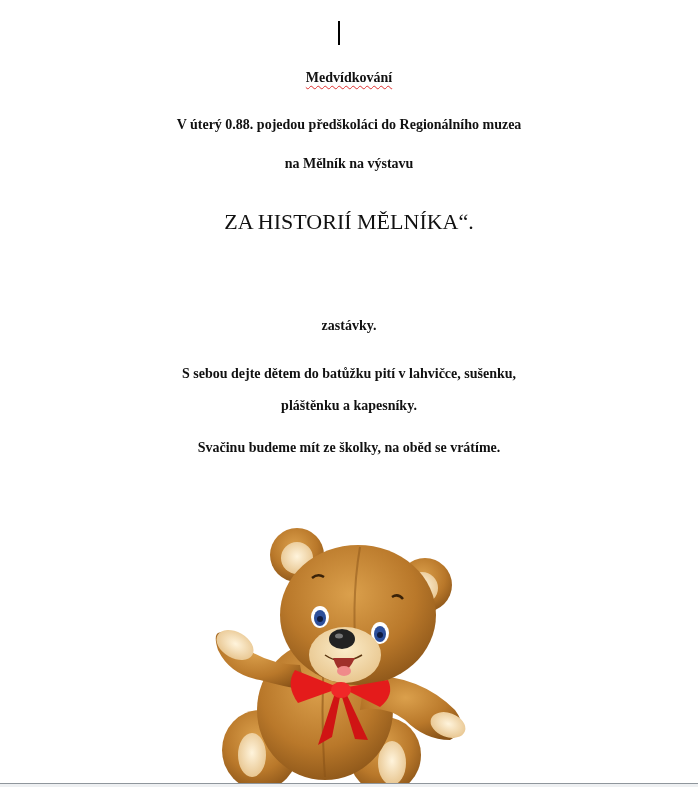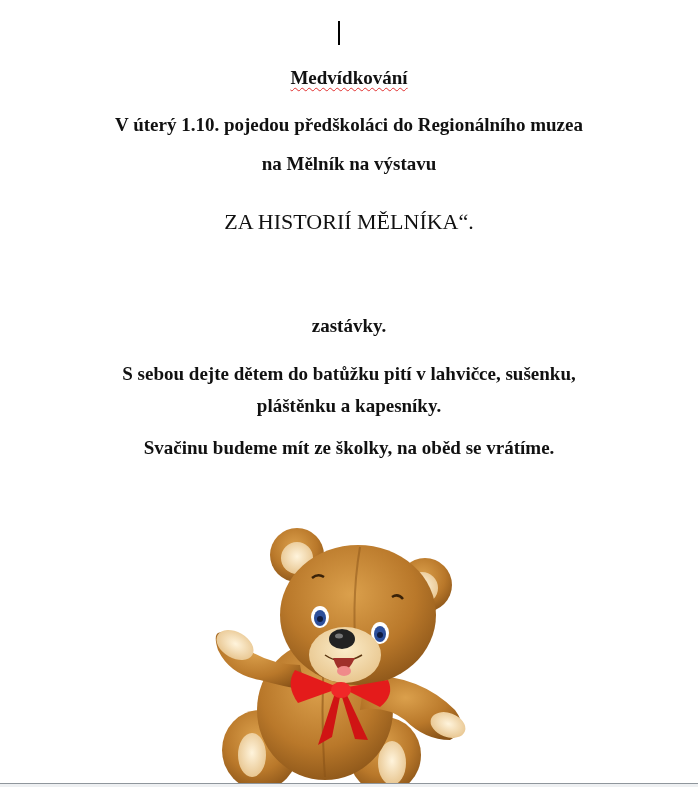--- a/index.html
+++ b/index.html
@@ -6,21 +6,21 @@
   body {
     width: 698px; height: 787px; overflow: hidden; position: relative;
     background: #ffffff;
     font-family: "Liberation Serif", "DejaVu Serif", serif;
     color: #111111;
   }
   .page { position: absolute; left: 0; top: 0; width: 698px; height: 783px; background: #fff; }
   .cursor { position: absolute; left: 338px; top: 21px; width: 2px; height: 24px; background: #000; }
   .line {
     position: absolute; left: 0; width: 698px; text-align: center; white-space: nowrap;
-    font-size: 19px; line-height: 24px;
+    font-size: 14px; line-height: 24px;
   }
   .bold { font-weight: bold; }
   .title { top: 66px; }
   .title span {
     text-decoration: underline wavy #e03030;
     text-decoration-thickness: 1px;
     text-underline-offset: 3px;
   }
   .l1 { top: 113px; }
   .l2 { top: 152px; }
@@ -38,21 +38,21 @@
 </head>
 <body>
 
 <div class="page">
   <div class="cursor"></div>
 
   <div class="line bold title">
     <span>Medvídkování</span>
   </div>
 
-  <div class="line bold l1">V úterý 1.10. pojedou předškoláci do Regionálního muzea</div>
+  <div class="line bold l1">V úterý 0.88. pojedou předškoláci do Regionálního muzea</div>
   <div class="line bold l2">na Mělník na výstavu</div>
 
   <div class="line q2">ZA HISTORIÍ MĚLNÍKA“.</div>
 
   <div class="line bold p2">zastávky.</div>
 
   <div class="line bold s1">S sebou dejte dětem do batůžku pití v lahvičce, sušenku,</div>
   <div class="line bold s2">pláštěnku a kapesníky.</div>
 
   <div class="line bold v1">Svačinu budeme mít ze školky, na oběd se vrátíme.</div>

